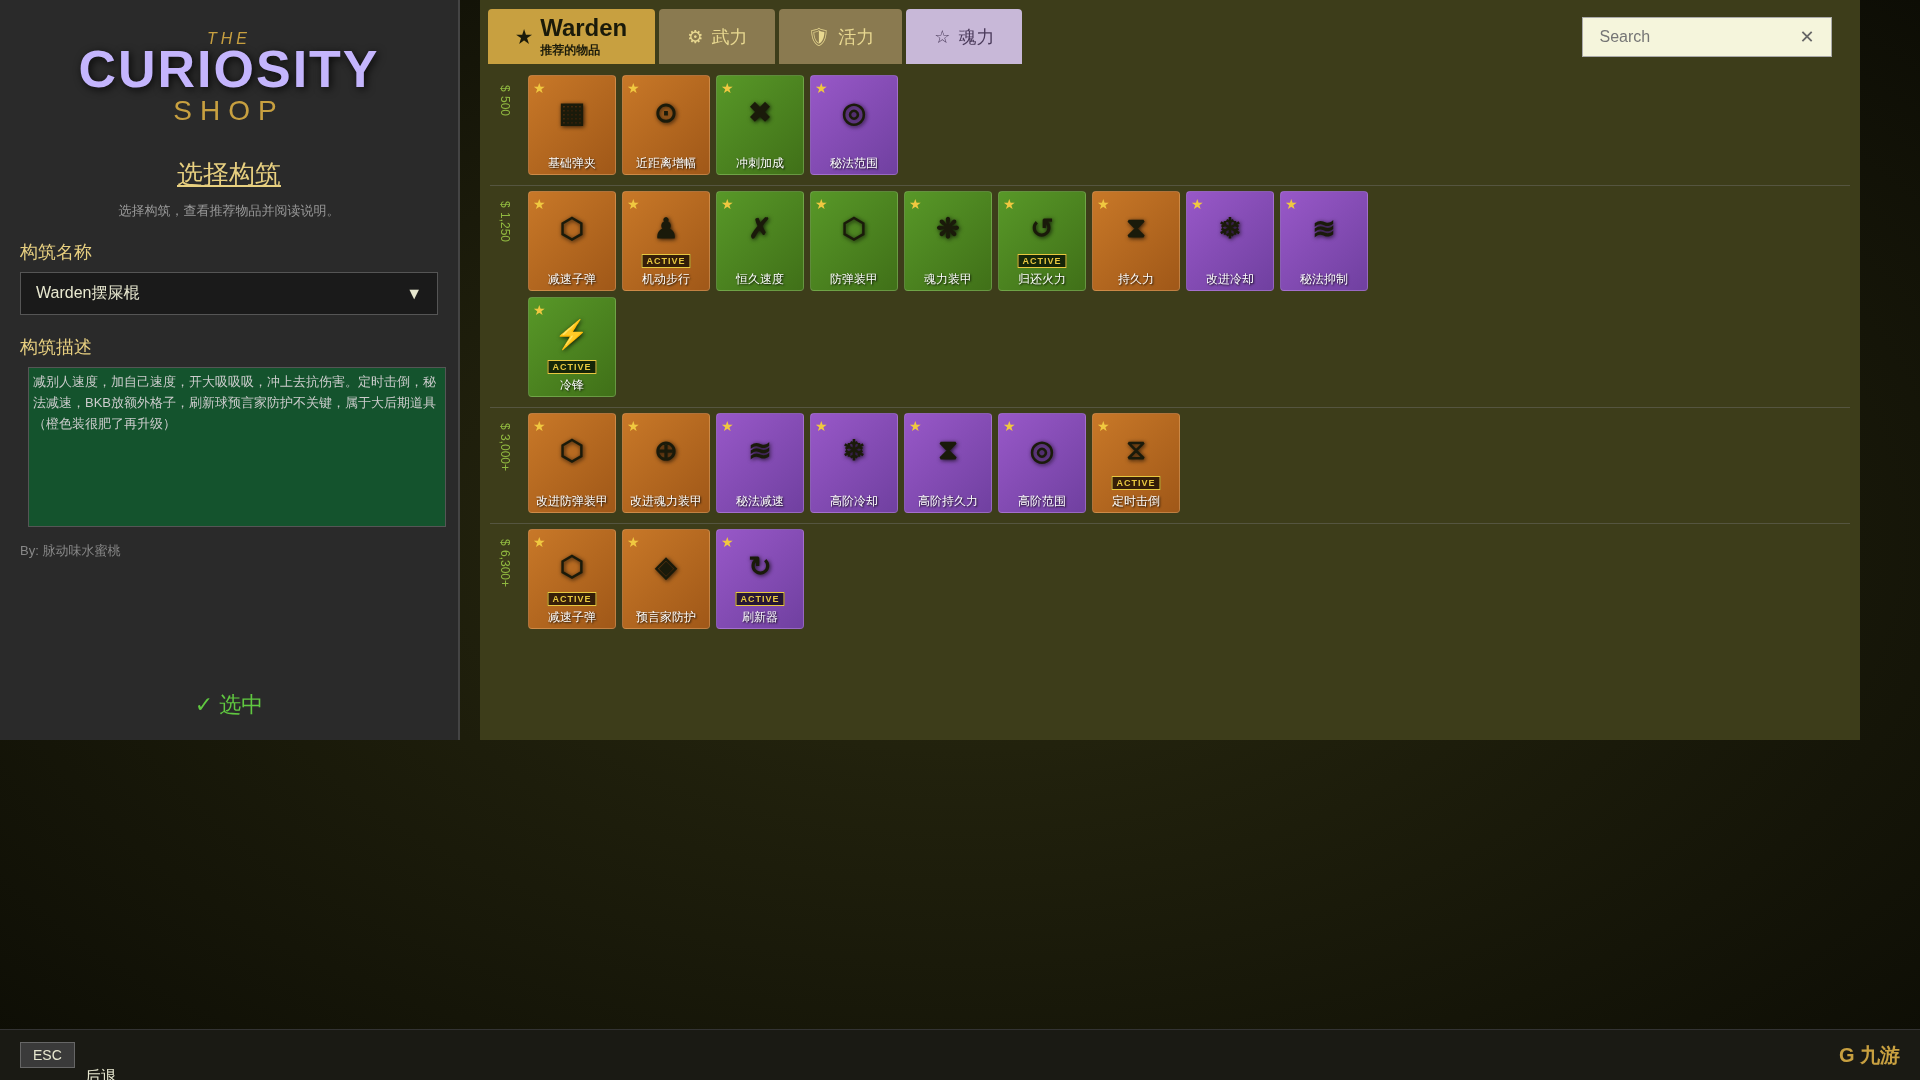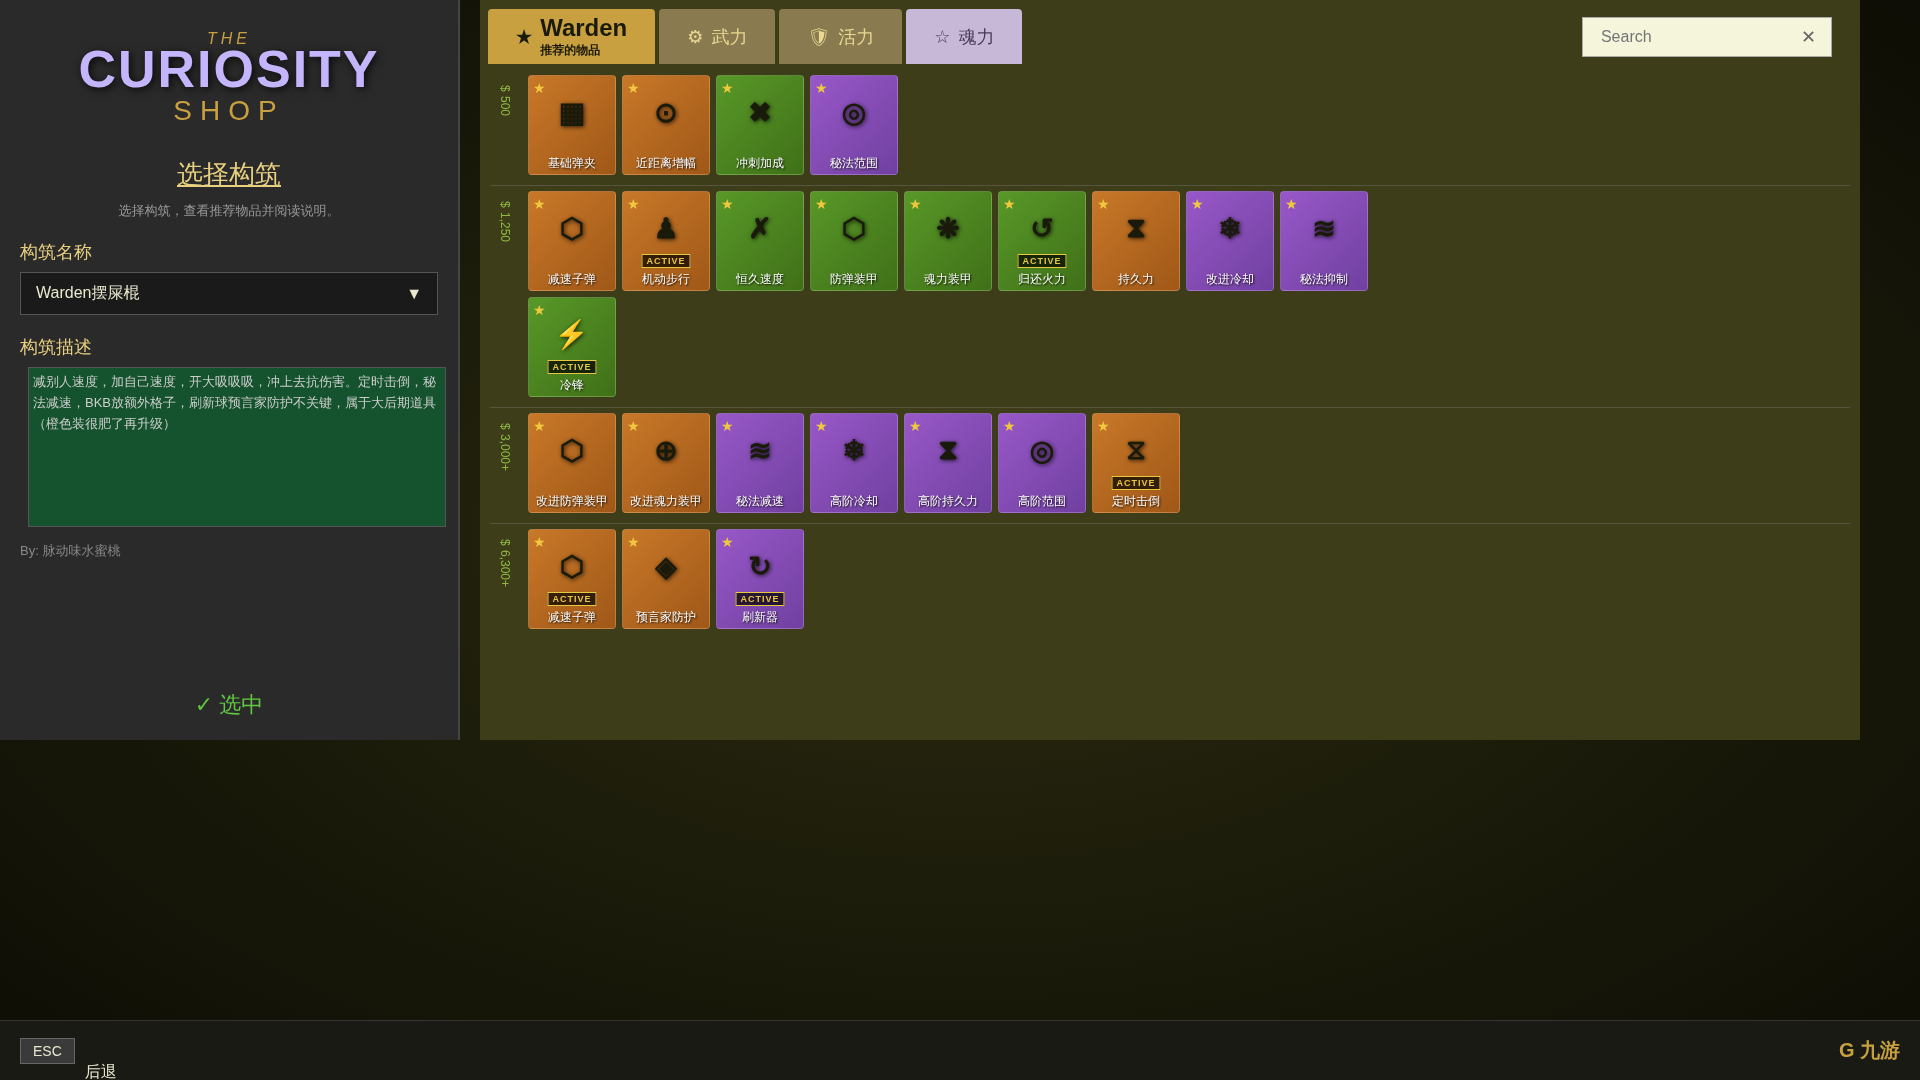--- a/index.html
+++ b/index.html
@@ -130,21 +130,21 @@
       cursor: pointer;
       margin-top: auto;
     }
 
     
     .bottom-bar {
       position: absolute;
       bottom: 0;
       left: 0;
       width: 1920px;
-      height: 60px;
+      height: 51px;
       background: #1a1a14;
       border-top: 1px solid #333;
       display: flex;
       align-items: center;
       padding: 0 20px;
       z-index: 1;
     }
 
     .esc-key {
       background: #3a3a3a;
@@ -221,27 +221,27 @@
 
     .tab-mouli {
       background: #c8b8d8;
       color: #4a3a5a;
     }
 
     .search-box {
       margin-left: auto;
       background: #f5f5dc;
       border: 1px solid #aaa;
-      padding: 8px 15px;
+      padding: 8px 21px;
       font-size: 16px;
       color: #333;
       width: 250px;
       display: flex;
       align-items: center;
-      justify-content: flex-end;
+      justify-content: center;
     }
 
     .search-x {
       color: #666;
       cursor: pointer;
       font-size: 18px;
     }
 
     
     .content-area {

